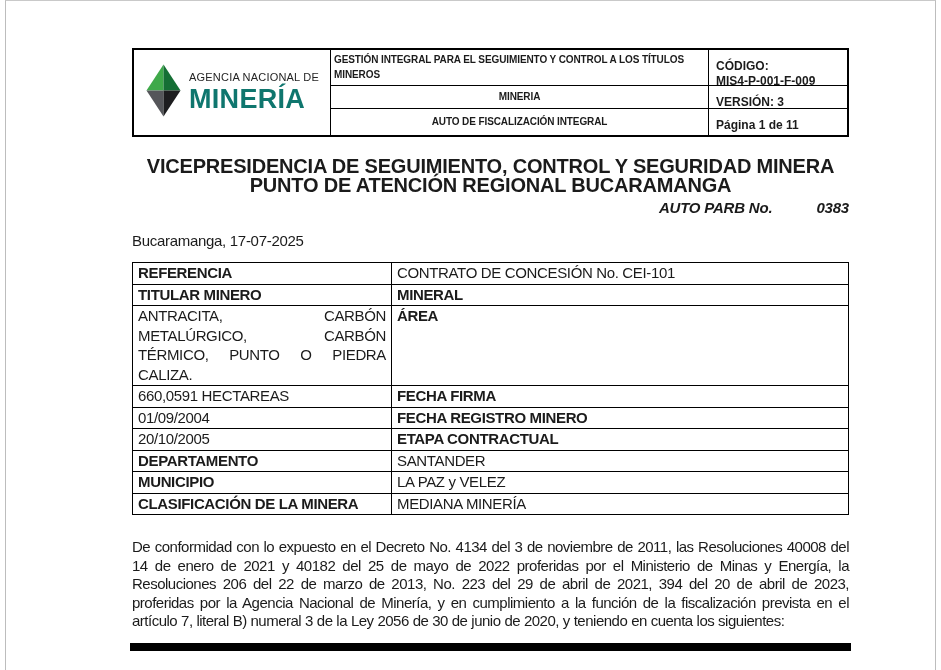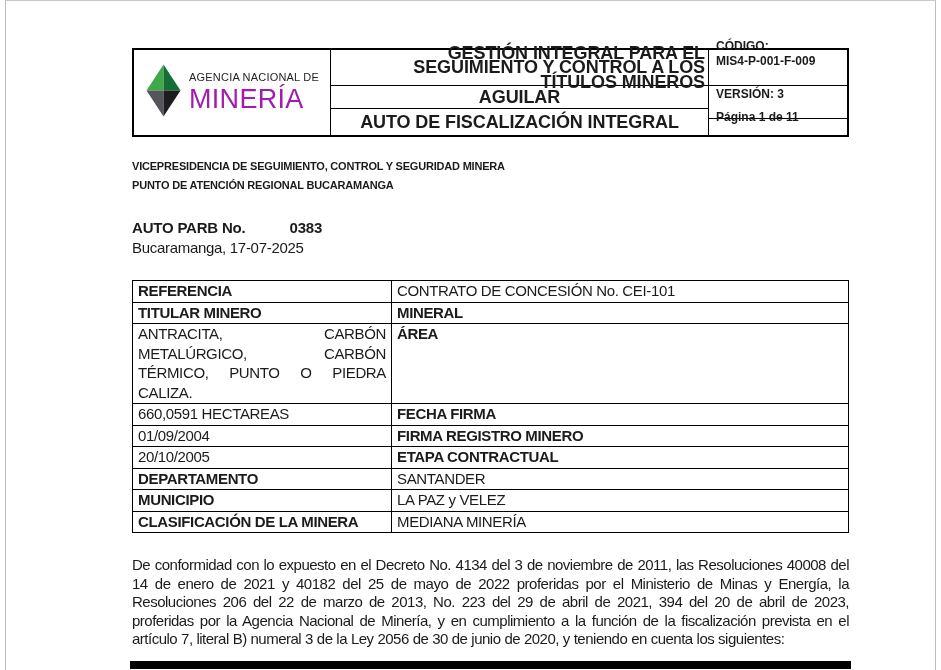--- a/index.html
+++ b/index.html
@@ -39,64 +39,65 @@
     grid-row: 1 / span 3;
     border-right: 1px solid #000;
     display: flex;
     align-items: center;
     justify-content: center;
     gap: 7px;
     padding: 16px 2px;
   }
   .logo-text { display: flex; flex-direction: column; line-height: 1.05; }
   .logo-l1 { font-size: 11px; letter-spacing: 0.2px; color: #242424; font-weight: 500; }
-  .logo-l2 { font-size: 27px; font-weight: normal; letter-spacing: 0.3px; color: #a21caf; margin-top: 1px; }
+  .logo-l2 { font-size: 27px; font-weight: bold; letter-spacing: 0.3px; color: #0f766e; margin-top: 1px; }
   .h-mid {
     border-right: 1px solid #000;
     display: flex; align-items: center; justify-content: center;
-    text-align: right;
-    font-weight: bold;
-    font-size: 18px; line-height: 14.5px;
+    text-align: left;
+    font-weight: bold;
+    font-size: 10px; line-height: 14.5px;
     letter-spacing: -0.1px;
     padding: 1px 3px;
   }
   .h-right {
-    display: flex; flex-direction: column; justify-content: flex-end;
+    display: flex; flex-direction: column; justify-content: space-between;
     font-weight: bold;
     font-size: 12px; line-height: 15px;
-    padding: 16px 7px;
+    padding: 9px 7px;
   }
   .rb { border-bottom: 1px solid #000; }
 
   
   .doc-title {
     margin-top: 20px;
-    text-align: left;
-    font-weight: bold;
-    font-size: 11px;
+    text-align: center;
+    font-weight: bold;
+    font-size: 20px;
     line-height: 19px;
     letter-spacing: -0.2px;
   }
   .auto-line {
-    margin-top: 24px;
-    text-align: left;
+    margin-top: 4px;
+    text-align: right;
     font-weight: bold;
     font-size: 15px;
     letter-spacing: -0.2px;
+    font-style: italic;
   }
   .auto-number { margin-left: 44px; }
   .date-line {
-    margin-top: 3px;
+    margin-top: 16px;
     font-size: 15px;
     letter-spacing: -0.3px;
   }
 
   
   .info-table {
-    margin-top: 24px;
+    margin-top: 13px;
     width: 717px;
     display: grid;
     grid-template-columns: 259px 1fr;
     border-top: 1px solid #000;
     border-left: 1px solid #000;
   }
   .cell {
     border-right: 1px solid #000;
     border-bottom: 1px solid #000;
     padding: 0 5px 1px 5px;
@@ -145,21 +146,21 @@
           <span class="logo-l2">MINERÍA</span>
         </span>
       </div>
 
       <div class="h-mid rb">GESTIÓN INTEGRAL PARA EL SEGUIMIENTO Y CONTROL A LOS TÍTULOS MINEROS</div>
       <div class="h-right rb">
         <span>CÓDIGO:</span>
         <span>MIS4-P-001-F-009</span>
       </div>
 
-      <div class="h-mid rb">AGUILAR</div>
+      <div class="h-mid rb">MINERIA</div>
       <div class="h-right rb">VERSIÓN: 3</div>
 
       <div class="h-mid">AUTO DE FISCALIZACIÓN INTEGRAL</div>
       <div class="h-right">Página 1 de 11</div>
     </div>
 
     <div class="doc-title">
       <div>VICEPRESIDENCIA DE SEGUIMIENTO, CONTROL Y SEGURIDAD MINERA</div>
       <div>PUNTO DE ATENCIÓN REGIONAL BUCARAMANGA</div>
     </div>
@@ -178,21 +179,21 @@
 
       <div class="cell label">MINERAL</div>
       <div class="cell value">ANTRACITA, CARBÓN METALÚRGICO, CARBÓN TÉRMICO, PUNTO O PIEDRA CALIZA.</div>
 
       <div class="cell label">ÁREA</div>
       <div class="cell value">660,0591 HECTAREAS</div>
 
       <div class="cell label">FECHA FIRMA</div>
       <div class="cell value">01/09/2004</div>
 
-      <div class="cell label">FIRMA REGISTRO MINERO</div>
+      <div class="cell label">FECHA REGISTRO MINERO</div>
       <div class="cell value">20/10/2005</div>
 
       <div class="cell label">ETAPA CONTRACTUAL</div>
 
       <div class="cell label">DEPARTAMENTO</div>
       <div class="cell value">SANTANDER</div>
 
       <div class="cell label">MUNICIPIO</div>
       <div class="cell value">LA PAZ y VELEZ</div>
 

